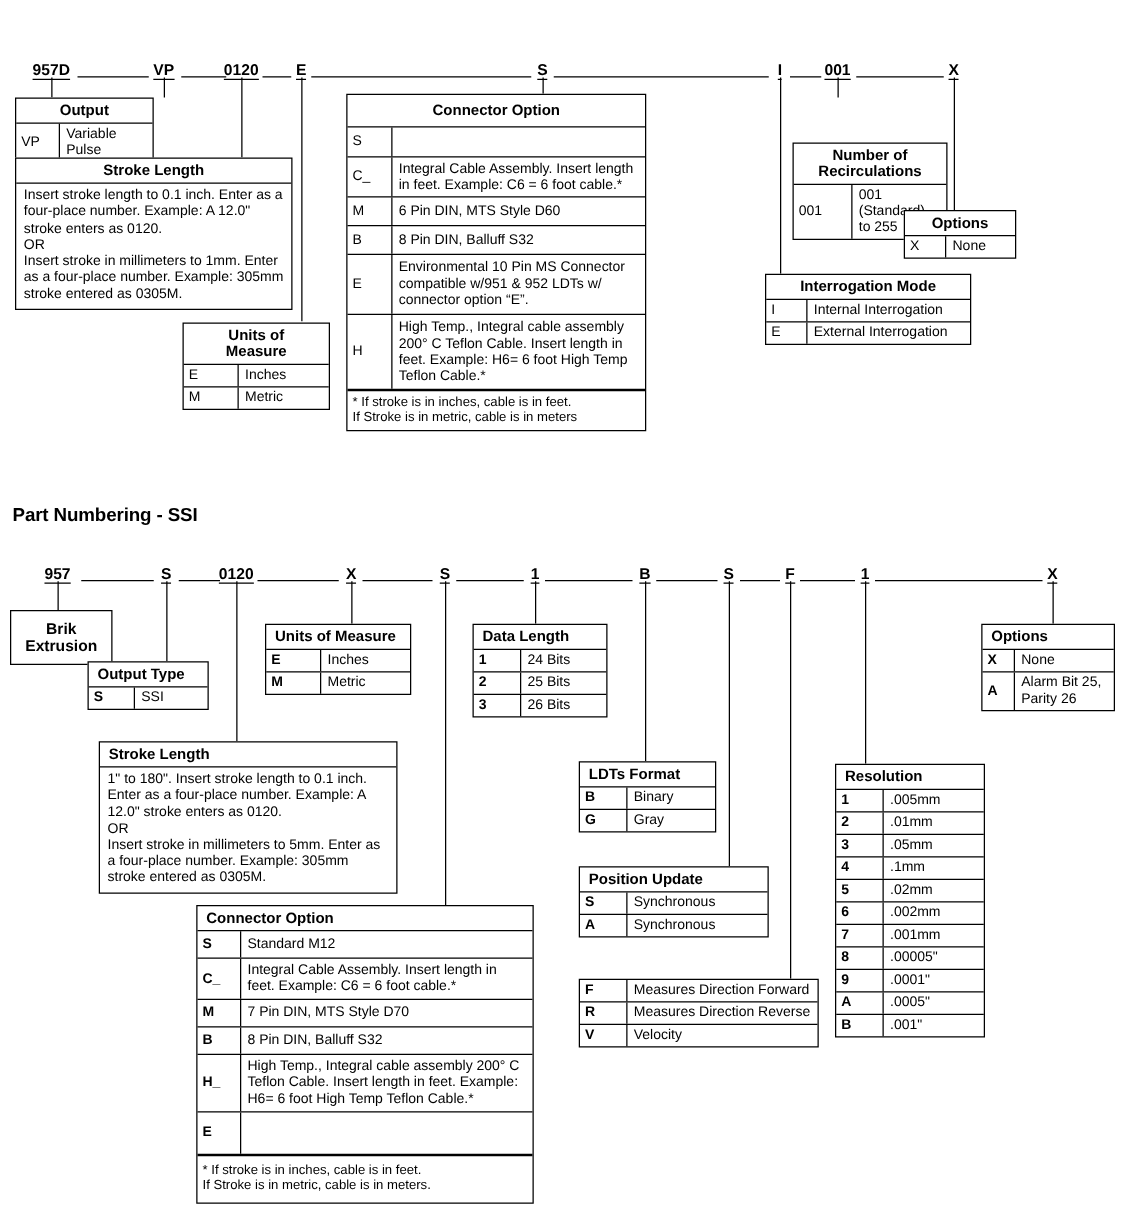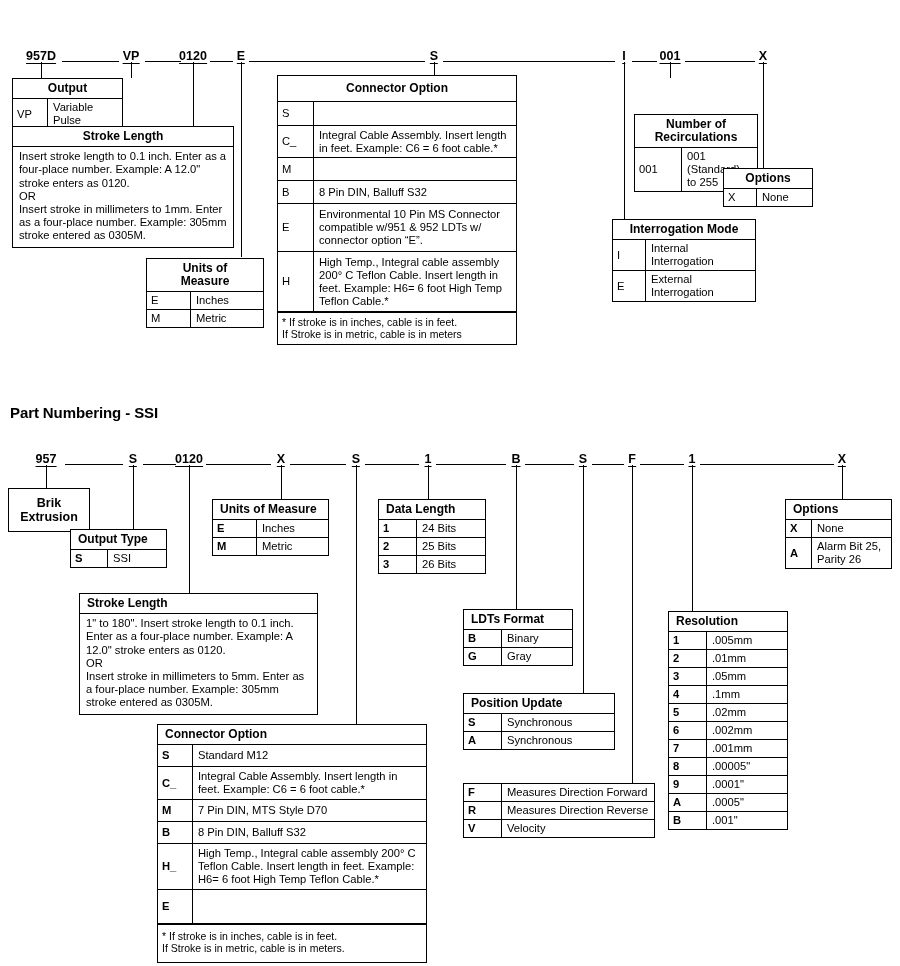--- a/index.html
+++ b/index.html
@@ -179,20 +179,21 @@
     <div class="hdr" style="padding:6px 4px;">Connector Option</div>
     <div class="row" style="height:24px;">
       <div class="c1" style="width:36px;">S</div>
     </div>
     <div class="row" style="height:32px;">
       <div class="c1" style="width:36px;">C_</div>
       <div class="c2">Integral Cable Assembly. Insert length in feet. Example: C6 = 6 foot cable.*</div>
     </div>
     <div class="row" style="height:23px;">
       <div class="c1" style="width:36px;">M</div>
+      <div class="c2">6 Pin DIN, MTS Style D60</div>
     </div>
     <div class="row" style="height:23px;">
       <div class="c1" style="width:36px;">B</div>
       <div class="c2">8 Pin DIN, Balluff S32</div>
     </div>
     <div class="row" style="height:48px;">
       <div class="c1" style="width:36px;">E</div>
       <div class="c2">Environmental 10 Pin MS Connector compatible w/951 &amp; 952 LDTs w/ connector option “E”.</div>
     </div>
     <div class="row" style="height:60px;">
@@ -215,21 +216,21 @@
   </div>
 
   <div class="tbl" style="left:723px; top:168px; width:90px;">
     <div class="hdr">Options</div>
     <div class="row">
       <div class="c1" style="width:33px;">X</div>
       <div class="c2">None</div>
     </div>
   </div>
 
-  <div class="tbl" style="left:612px; top:219px; width:144px;">
+  <div class="tbl" style="left:612px; top:219px; width:165px;">
     <div class="hdr">Interrogation Mode</div>
     <div class="row">
       <div class="c1" style="width:33px;">I</div>
       <div class="c2">Internal Interrogation</div>
     </div>
     <div class="row">
       <div class="c1" style="width:33px;">E</div>
       <div class="c2">External Interrogation</div>
     </div>
   </div>

